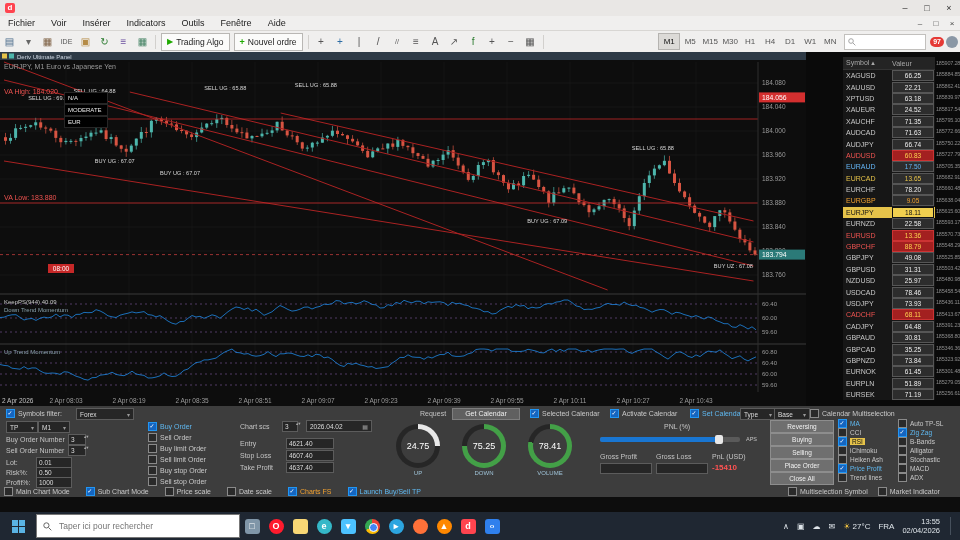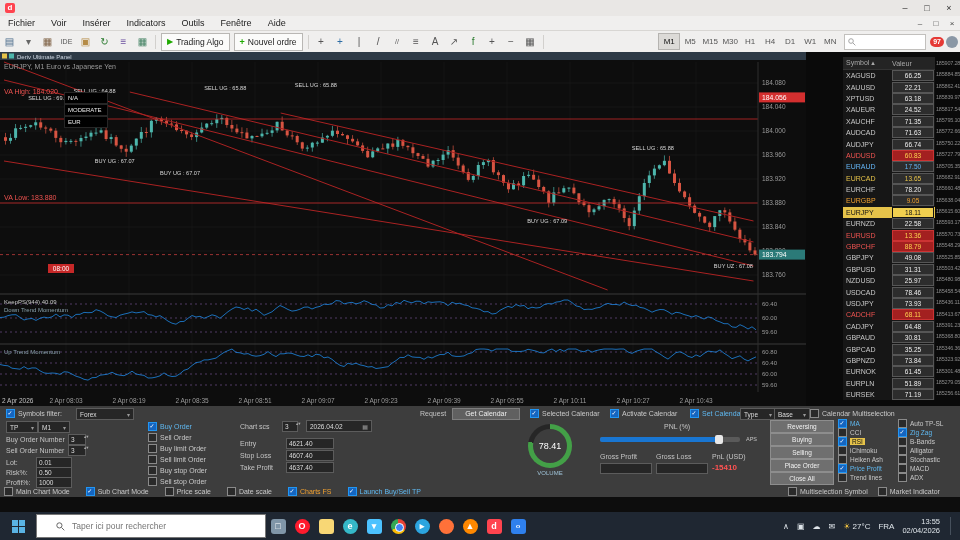--- a/index.html
+++ b/index.html
@@ -90,21 +90,21 @@
   .statusbar{position:absolute;left:0;top:497px;width:960px;height:15px;background:#2b2b2b;
         border-top:1px solid #161616;font-size:7.5px;color:#b8b8b8;}
   .statusbar span{position:absolute;top:3px;white-space:nowrap;}
   .depbox{border:1px solid #555;padding:0 3px;}
   .taskbar{position:absolute;left:0;top:512px;width:960px;height:28px;background:#1f2732;
         display:flex;align-items:center;}
   .start{width:36px;height:28px;display:flex;align-items:center;justify-content:center;flex:none;}
   .winlogo{display:grid;grid-template-columns:6px 6px;grid-template-rows:6px 6px;gap:1px;}
   .winlogo i{background:#5ab3e4;display:block;}
   .tsearch{width:190px;height:22px;background:#fff;border:1px solid #777;display:flex;align-items:center;
-        gap:5px;padding:0 19px;flex:none;}
+        gap:5px;padding:0 6px;flex:none;}
   .tsearch input{border:none;outline:none;font-size:8.5px;color:#444;width:150px;
         font-family:"Liberation Sans",sans-serif;background:transparent;}
   .ticon{width:24px;height:24px;display:flex;align-items:center;justify-content:center;flex:none;}
   .tico{width:15px;height:15px;border-radius:3px;display:flex;align-items:center;justify-content:center;
         color:#fff;font-size:9px;font-weight:bold;}
   .round{border-radius:50%;}
   .chrome{border-radius:50%;background:conic-gradient(#ea4335 0 120deg,#fbbc05 120deg 240deg,#34a853 240deg 360deg);position:relative;}
   .chrome:after{content:"";position:absolute;left:4px;top:4px;width:7px;height:7px;border-radius:50%;
         background:#4285f4;border:1.5px solid #fff;}
   .tray{margin-left:auto;display:flex;align-items:center;gap:8px;padding-right:6px;font-size:8px;color:#dfe5ea;}
@@ -849,20 +849,32 @@
       <span>2026.04.02</span>
         <span class="car">▦</span>
       </span>
     <span class="plabel" style="left:240px;top:34px">Entry</span>
     <span class="inp" style="left:286px;top:32px;width:42px">4621.40</span>
     <span class="plabel" style="left:240px;top:46px">Stop Loss</span>
     <span class="inp" style="left:286px;top:44px;width:42px">4607.40</span>
     <span class="plabel" style="left:240px;top:58px">Take Profit</span>
     <span class="inp" style="left:286px;top:56px;width:42px">4637.40</span>
 
+    <div class="gwrap" style="left:396px;top:18px">
+      <div class="gauge" style="background: conic-gradient(rgb(232, 232, 232) 90deg, rgb(38, 38, 38) 0deg);">
+          <div class="ghole">24.75</div>
+        </div>
+        <div class="gcap">UP</div>
+      </div>
+    <div class="gwrap" style="left:462px;top:18px">
+      <div class="gauge" style="background: conic-gradient(rgb(67, 160, 71) 270deg, rgb(38, 38, 38) 0deg);">
+          <div class="ghole">75.25</div>
+        </div>
+        <div class="gcap">DOWN</div>
+      </div>
     <div class="gwrap" style="left:528px;top:18px">
       <div class="gauge" style="background: conic-gradient(rgb(67, 160, 71) 280.8deg, rgb(38, 38, 38) 0deg);">
           <div class="ghole">78.41</div>
         </div>
         <div class="gcap">VOLUME</div>
       </div>
 
     <span class="plabel" style="left:664px;top:17px">PNL (%)</span>
     <div class="slider" style="left:600px;top:31px;width:140px">
       <div class="sfill" id="pnlfill" style="width: 85%;"></div>

